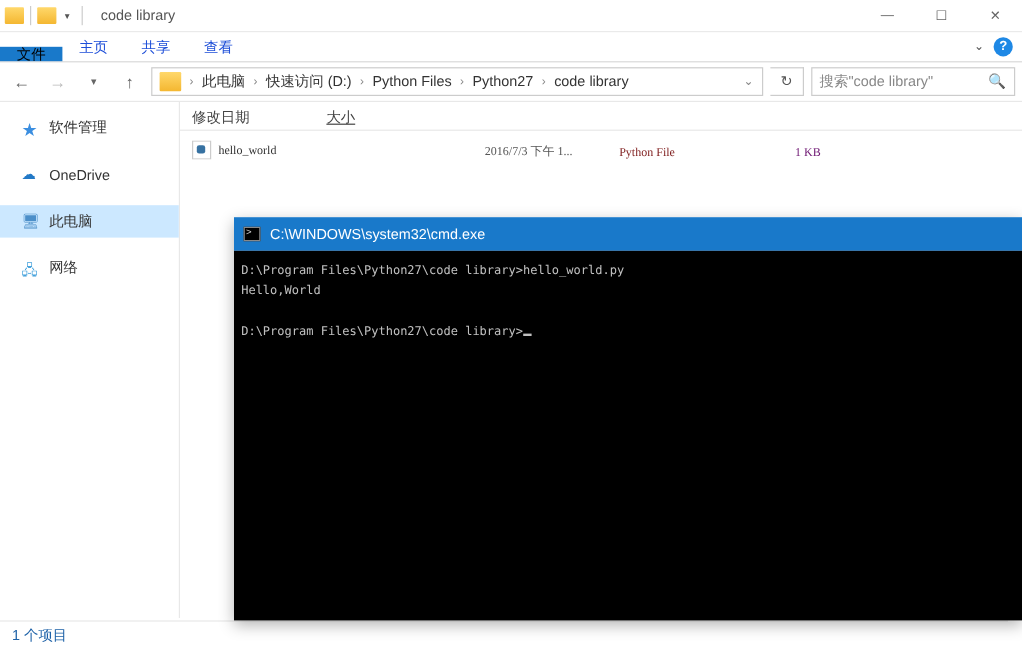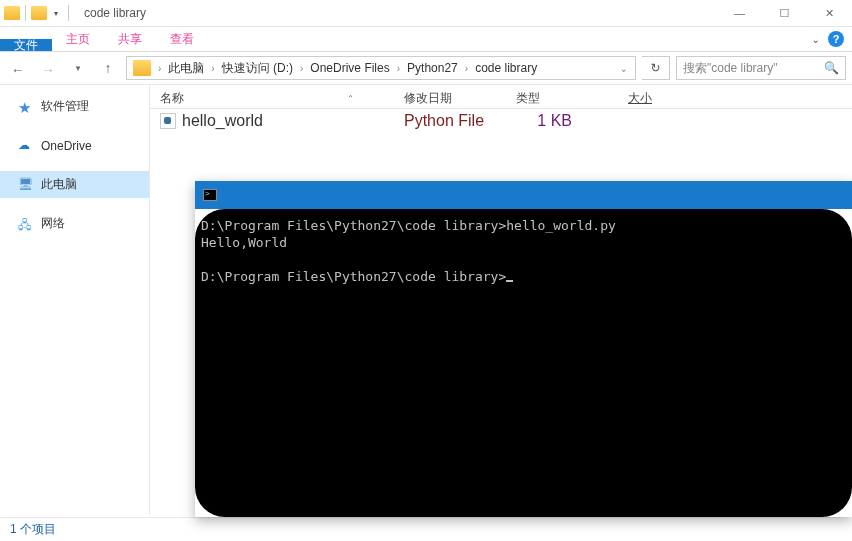--- a/index.html
+++ b/index.html
@@ -9,22 +9,22 @@
     .titlebar-icons { display: flex; align-items: center; gap: 2px; padding: 0 4px; }
     .folder-icon-sm { width: 16px; height: 14px; background: linear-gradient(#ffd86b,#f4b731); border-radius: 1px; }
     .divider { width: 1px; height: 16px; background: #ccc; margin: 0 3px; }
     .qat { width: 14px; height: 14px; display: flex; align-items: center; justify-content: center; }
     .chev-sm { font-size: 8px; color: #555; }
     .titlebar-title { margin-left: 8px; color: #555; font-size: 12px; }
     .window-controls { margin-left: auto; display: flex; }
     .win-btn { width: 45px; height: 27px; display: flex; align-items: center; justify-content: center; color: #666; font-size: 11px; }
     
     .ribbon { height: 25px; background: #fff; display: flex; align-items: stretch; border-bottom: 1px solid #d9d9d9; }
-    .ribbon-tab { padding: 0 14px; display: flex; align-items: center; font-size: 12px; color: #ec4899; }
-    .ribbon-tab.file { background: #1979ca; color: #ffffff; margin-top: 12px; }
+    .ribbon-tab { padding: 0 14px; display: flex; align-items: center; font-size: 12px; color: #1d4ed8; }
+    .ribbon-tab.file { background: #1979ca; color: #000000; margin-top: 12px; }
     .ribbon-right { margin-left: auto; display: flex; align-items: center; padding-right: 8px; gap: 8px; }
     .ribbon-caret { font-size: 10px; color: #555; }
     .help-icon { width: 16px; height: 16px; border-radius: 50%; background: #1e88e5; color: #fff; display: flex; align-items: center; justify-content: center; font-size: 11px; font-weight: bold; }
     
     .addrbar { height: 33px; display: flex; align-items: center; padding: 4px 6px; gap: 6px; border-bottom: 1px solid #e8e8e8; }
     .nav-btn { width: 24px; height: 24px; display: flex; align-items: center; justify-content: center; color: #666; font-size: 14px; }
     .nav-btn.disabled { color: #bbb; }
     .path-box { flex: 1; height: 24px; border: 1px solid #ccc; display: flex; align-items: center; padding-left: 2px; background: #fff; }
     .path-folder { width: 18px; height: 16px; background: linear-gradient(#ffd86b,#f4b731); border-radius: 1px; margin: 0 4px; }
     .crumb { display: flex; align-items: center; padding: 0 4px; font-size: 12px; color: #333; height: 100%; }
@@ -46,36 +46,36 @@
     
     .filelist { flex: 1; position: relative; }
     .headers { display: flex; height: 24px; border-bottom: 1px solid #e8e8e8; align-items: center; font-size: 12px; color: #444; padding-top: 4px; }
     .hcol { padding-left: 10px; }
     .hcol.name { width: 244px; }
     .hcol.date { width: 112px; }
     .hcol.type { width: 112px; }
     .hcol.size { width: 90px; text-decoration: underline; }
     .sort-caret { font-size: 8px; color: #666; margin-left: auto; margin-right: 40px; }
     
-    .row { display: flex; height: 24px; align-items: center; font-size: 16px; color: #333; }
+    .row { display: flex; height: 24px; align-items: flex-end; font-size: 10px; color: #333; font-family: Liberation Serif, serif; }
     .cell { padding-left: 10px; overflow: hidden; white-space: nowrap; text-overflow: ellipsis; }
     .cell.name { width: 244px; display: flex; align-items: center; gap: 6px; }
     .cell.date { width: 112px; color: #555; }
     .cell.type { width: 112px; color: #7f1d1d; }
     .cell.size { width: 90px; text-align: right; padding-right: 24px; color: #701a75; }
     .py-icon { width: 16px; height: 16px; background: #fff; border: 1px solid #ccc; position: relative; }
     .py-icon::after { content: ""; position: absolute; width: 7px; height: 7px; background: #3671a1; border-radius: 2px; left: 3px; top: 3px; }
     
     .statusbar { position: absolute; bottom: 0; left: 0; right: 12px; height: 24px; border-top: 1px solid #e8e8e8; display: flex; align-items: center; padding-left: 10px; font-size: 12px; color: #1e62a8; background: #fff; }
     
     .cmd-window { position: absolute; left: 195px; top: 181px; width: 657px; height: 336px; box-shadow: 0 4px 12px rgba(0,0,0,0.3); }
     .cmd-title { height: 28px; background: #1979ca; display: flex; align-items: center; padding-left: 8px; gap: 8px; color: #fff; font-size: 12px; }
     .cmd-icon { width: 14px; height: 12px; background: #000; border: 1px solid #888; position: relative; }
     .cmd-icon::after { content: ">"; position: absolute; color: #ccc; font-size: 8px; left: 1px; top: -1px; }
-    .cmd-body { background: #000; color: #c0c0c0; font-family: "NSimSun", "SimSun", "Consolas", monospace; font-size: 13px; padding: 8px 6px; height: 308px; line-height: 17px; white-space: pre; border-radius: 30px; }
+    .cmd-body { background: #000; color: #c0c0c0; font-family: "NSimSun", "SimSun", "Consolas", monospace; font-size: 10px; padding: 8px 6px; height: 308px; line-height: 17px; white-space: pre; }
     .cursor { display: inline-block; width: 7px; height: 2px; background: #c0c0c0; vertical-align: -1px; }
   </style>
 </head>
 <body>
 
 <div class="titlebar">
   <div class="titlebar-icons">
     <div class="folder-icon-sm"></div>
     <div class="divider"></div>
     <div class="folder-icon-sm"></div>
@@ -110,21 +110,21 @@
       <span style="font-size:9px">▾</span>
     </div>
   <div class="nav-btn">↑</div>
   <div class="path-box">
     <div class="path-folder"></div>
     <span class="crumb-sep">›</span>
     <span class="crumb">此电脑</span>
     <span class="crumb-sep">›</span>
     <span class="crumb">快速访问 (D:)</span>
     <span class="crumb-sep">›</span>
-    <span class="crumb">OneDrive Files</span>
+    <span class="crumb">Python Files</span>
     <span class="crumb-sep">›</span>
     <span class="crumb">Python27</span>
     <span class="crumb-sep">›</span>
     <span class="crumb">code library</span>
     <span class="crumb-sep" style="margin-left:auto;margin-right:4px">⌄</span>
   </div>
   <div class="refresh-btn">↻</div>
   <div class="search-box">
     <span>搜索"code library"</span>
     <span class="search-icon">🔍</span>
@@ -149,44 +149,41 @@
     </div>
     <div class="side-gap"></div>
     <div class="side-item">
       <span class="icon icon-net">🖧</span>
       <span>网络</span>
     </div>
   </div>
 
   <div class="filelist">
     <div class="headers">
-      <div class="hcol name" style="display:flex;align-items:center">
-          <span>名称</span>
-          <span class="sort-caret">⌃</span>
-        </div>
       <div class="hcol date">修改日期</div>
-      <div class="hcol type">类型</div>
       <div class="hcol size">大小</div>
     </div>
     <div class="row">
       <div class="cell name">
         <div class="py-icon"></div>
         <span>hello_world</span>
       </div>
+      <div class="cell date">2016/7/3 下午 1...</div>
       <div class="cell type">Python File</div>
       <div class="cell size">1 KB</div>
     </div>
   </div>
 </div>
 
 <div class="statusbar">
   <span>1 个项目</span>
 </div>
 
 <div class="cmd-window">
   <div class="cmd-title">
     <div class="cmd-icon"></div>
+    <span>C:\WINDOWS\system32\cmd.exe</span>
   </div>
   <div class="cmd-body"><span>D:\Program Files\Python27\code library&gt;hello_world.py</span>
 <span>Hello,World</span>
 
 <span>D:\Program Files\Python27\code library&gt;</span><span class="cursor"></span></div>
 </div>
 
 </body></html>

